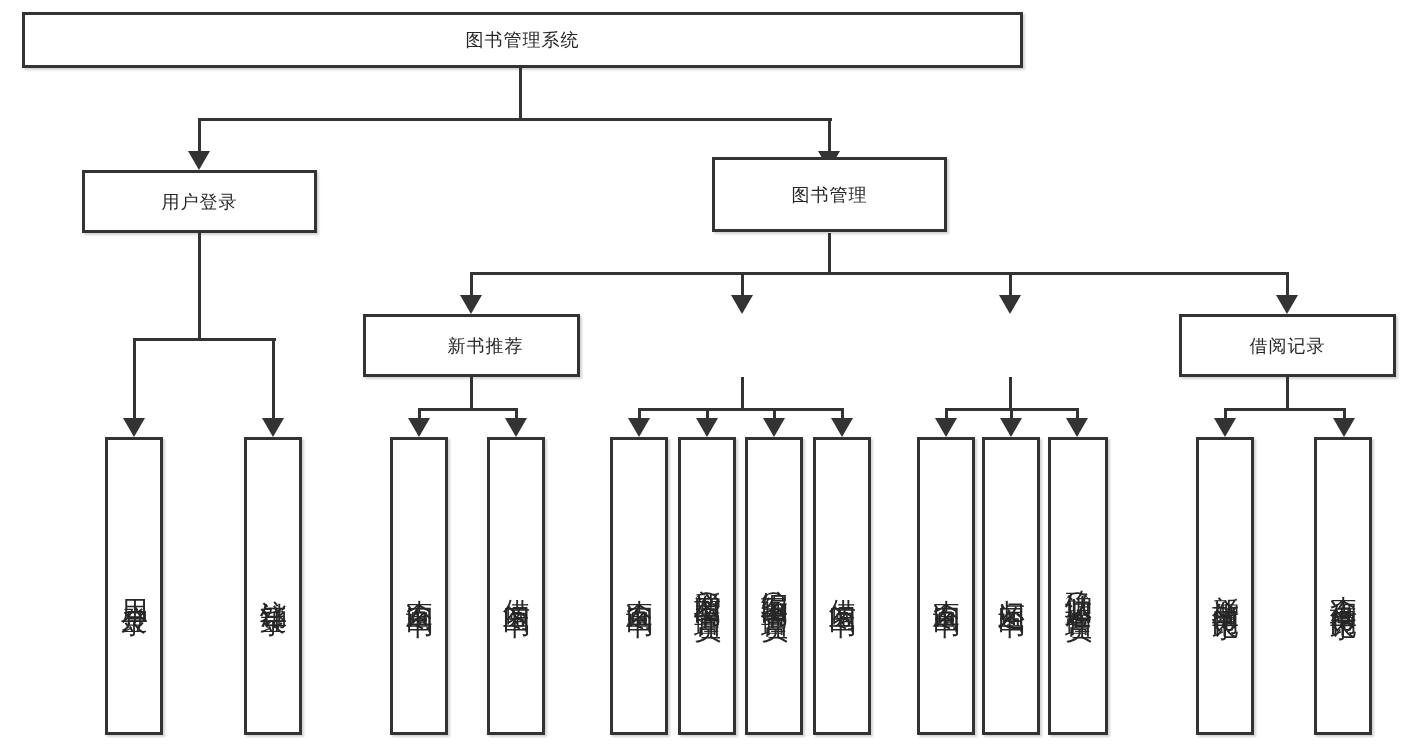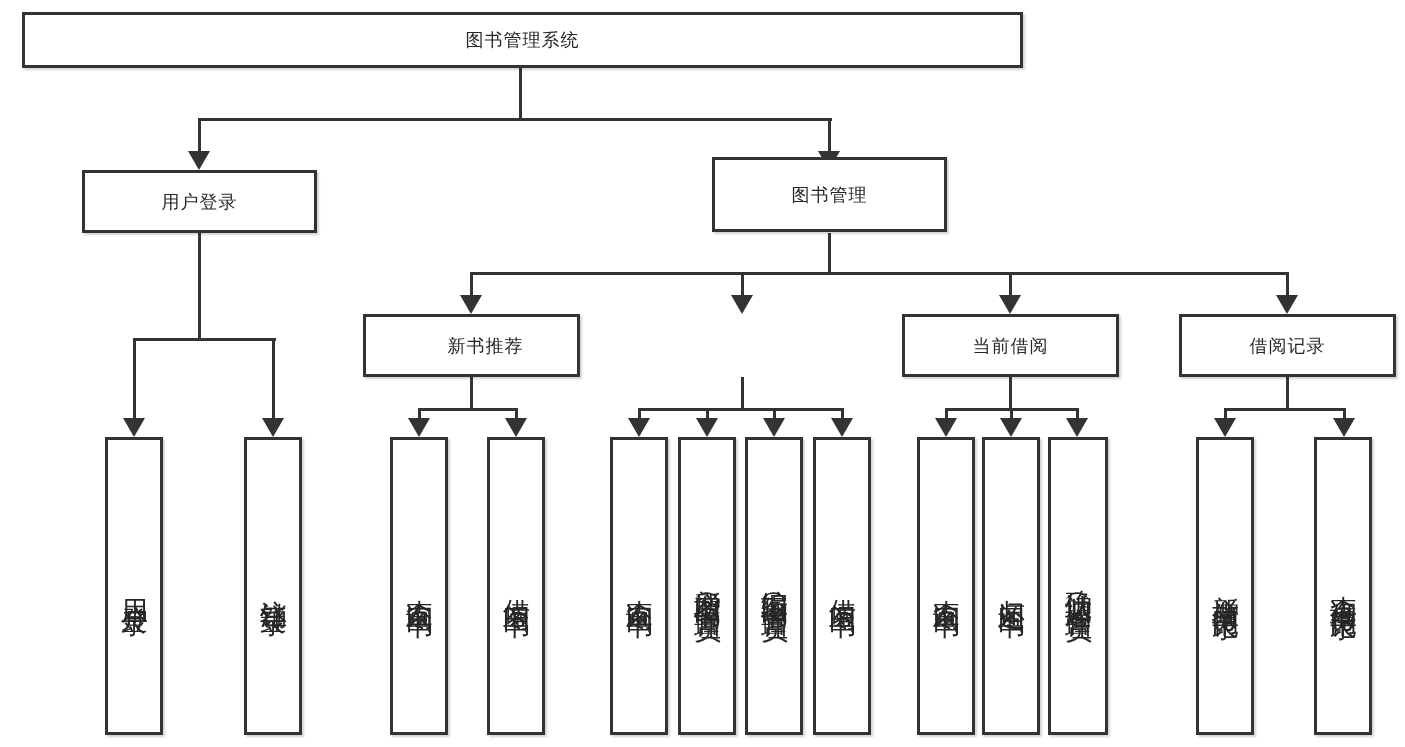--- a/index.html
+++ b/index.html
@@ -89,21 +89,20 @@
   <div class="vline" style="left:470px; top:272px; height:26px;"></div>
   <div class="arrow" style="left:460px; top:295px;"></div>
   <div class="vline" style="left:741px; top:272px; height:26px;"></div>
   <div class="arrow" style="left:731px; top:295px;"></div>
   <div class="vline" style="left:1009px; top:272px; height:26px;"></div>
   <div class="arrow" style="left:999px; top:295px;"></div>
   <div class="vline" style="left:1286px; top:272px; height:26px;"></div>
   <div class="arrow" style="left:1276px; top:295px;"></div>
 
   <div class="node" style="left:363px; top:314px; width:217px; height:63px;padding-left:28px;">新书推荐</div>
-  <div class="node" style="left:902px; top:314px; width:217px; height:63px;">当前借阅</div>
   <div class="node" style="left:1179px; top:314px; width:217px; height:63px;font-family:Liberation Mono, monospace;">借阅记录</div>
 
   <div class="vline" style="left:470px; top:377px; height:34px;"></div>
   <div class="hline" style="left:418px; top:408px; width:100px;"></div>
   <div class="vline" style="left:418px; top:408px; height:14px;"></div>
   <div class="arrow" style="left:408px; top:418px;"></div>
   <div class="vline" style="left:515px; top:408px; height:14px;"></div>
   <div class="arrow" style="left:505px; top:418px;"></div>
 
   <div class="vline" style="left:741px; top:377px; height:34px;"></div>

